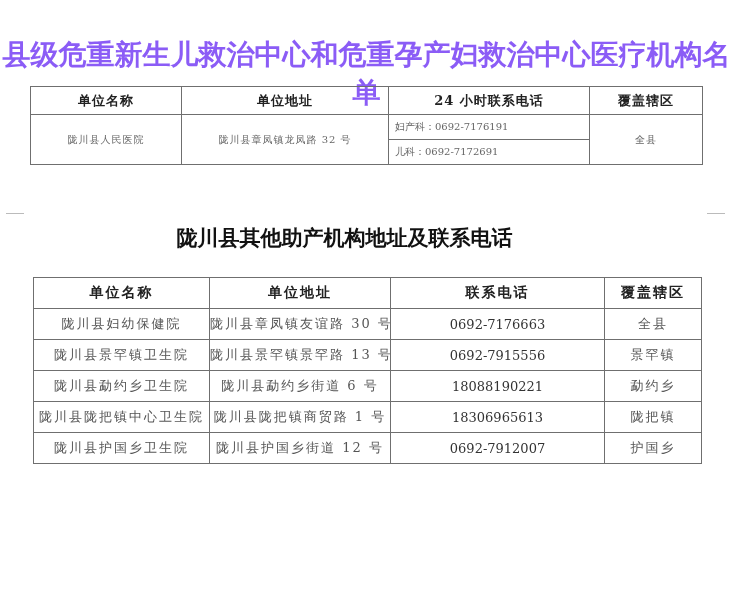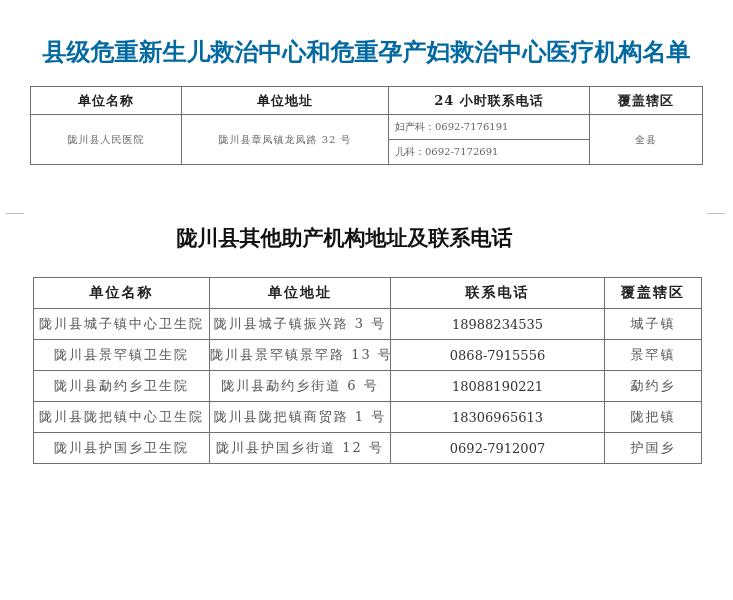--- a/index.html
+++ b/index.html
@@ -14,23 +14,23 @@
       overflow: hidden;
       font-family: "DejaVu Serif", "Liberation Serif", serif;
       color: #333;
     }
     .title1 {
       position: absolute;
       left: 0;
       width: 733px;
       top: 36px;
       text-align: center;
-      font-size: 24px;
+      font-size: 28px;
       font-weight: bold;
-      color: #0369a1;
+      color: #8b5cf6;
       letter-spacing: 0px;
     }
     .title2 {
       position: absolute;
       left: 0;
       width: 689px;
       top: 224px;
       text-align: center;
       font-size: 21px;
       font-weight: bold;
@@ -146,29 +146,29 @@
     <col style="width:97px">
   </colgroup>
   <tbody>
       <tr>
     <th>单位名称</th>
     <th>单位地址</th>
     <th>联系电话</th>
     <th>覆盖辖区</th>
   </tr>
   <tr>
-    <td>陇川县城子镇中心卫生院</td>
-    <td>陇川县城子镇振兴路 3 号</td>
-    <td class="num">18988234535</td>
-    <td>城子镇</td>
+    <td>陇川县妇幼保健院</td>
+    <td>陇川县章凤镇友谊路 30 号</td>
+    <td class="num">0692-7176663</td>
+    <td>全县</td>
   </tr>
   <tr>
     <td>陇川县景罕镇卫生院</td>
     <td>陇川县景罕镇景罕路 13 号</td>
-    <td class="num">0868-7915556</td>
+    <td class="num">0692-7915556</td>
     <td>景罕镇</td>
   </tr>
   <tr>
     <td>陇川县勐约乡卫生院</td>
     <td>陇川县勐约乡街道 6 号</td>
     <td class="num">18088190221</td>
     <td>勐约乡</td>
   </tr>
   <tr>
     <td>陇川县陇把镇中心卫生院</td>

